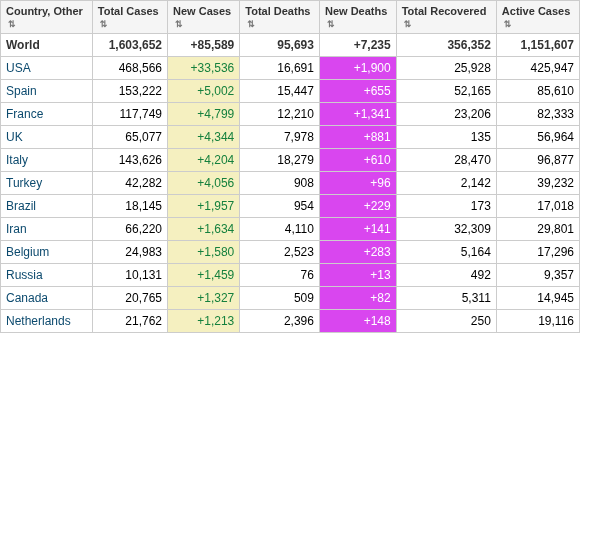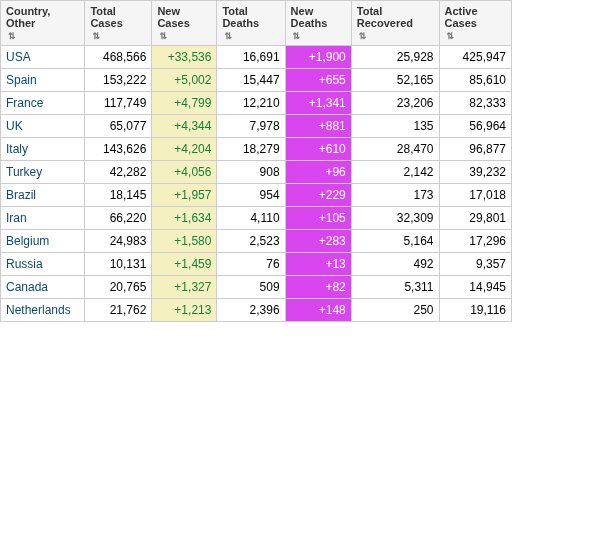--- a/index.html
+++ b/index.html
@@ -3,21 +3,21 @@
   <meta charset="utf-8">
   <style>
     * { box-sizing: border-box; margin: 0; padding: 0; }
     body {
       font-family: Arial, sans-serif;
       font-size: 12px;
       background: #fff;
       width: 590px;
     }
     table {
-      width: 512px;
+      width: 580px;
       border-collapse: collapse;
     }
     th, td {
       border: 1px solid #ccc;
       padding: 4px 5px;
       text-align: right;
       vertical-align: middle;
     }
     th {
       background: #f5f5f5;
@@ -85,20 +85,29 @@
         <span class="header-text">Total Recovered</span>
         <span class="sort-icon">⇅</span>
       </th>
       <th>
         <span class="header-text">Active Cases</span>
         <span class="sort-icon">⇅</span>
       </th>
     </tr>
   </thead>
   <tbody id="table-body">
+  <tr class="world-row">
+  <td>World</td>
+  <td>1,603,652</td>
+  <td>+85,589</td>
+  <td>95,693</td>
+  <td>+7,235</td>
+  <td>356,352</td>
+  <td>1,151,607</td>
+</tr>
       <tr>
     <td><a href="#">USA</a></td>
     <td>468,566</td>
     <td class="new-cases-val">+33,536</td>
     <td>16,691</td>
     <td class="new-deaths-val">+1,900</td>
     <td>25,928</td>
     <td>425,947</td>
   </tr>
       <tr>
@@ -153,21 +162,21 @@
     <td>954</td>
     <td class="new-deaths-val">+229</td>
     <td>173</td>
     <td>17,018</td>
   </tr>
       <tr>
     <td><a href="#">Iran</a></td>
     <td>66,220</td>
     <td class="new-cases-val">+1,634</td>
     <td>4,110</td>
-    <td class="new-deaths-val">+105</td>
+    <td class="new-deaths-val">+141</td>
     <td>32,309</td>
     <td>29,801</td>
   </tr>
       <tr>
     <td><a href="#">Belgium</a></td>
     <td>24,983</td>
     <td class="new-cases-val">+1,580</td>
     <td>2,523</td>
     <td class="new-deaths-val">+283</td>
     <td>5,164</td>

